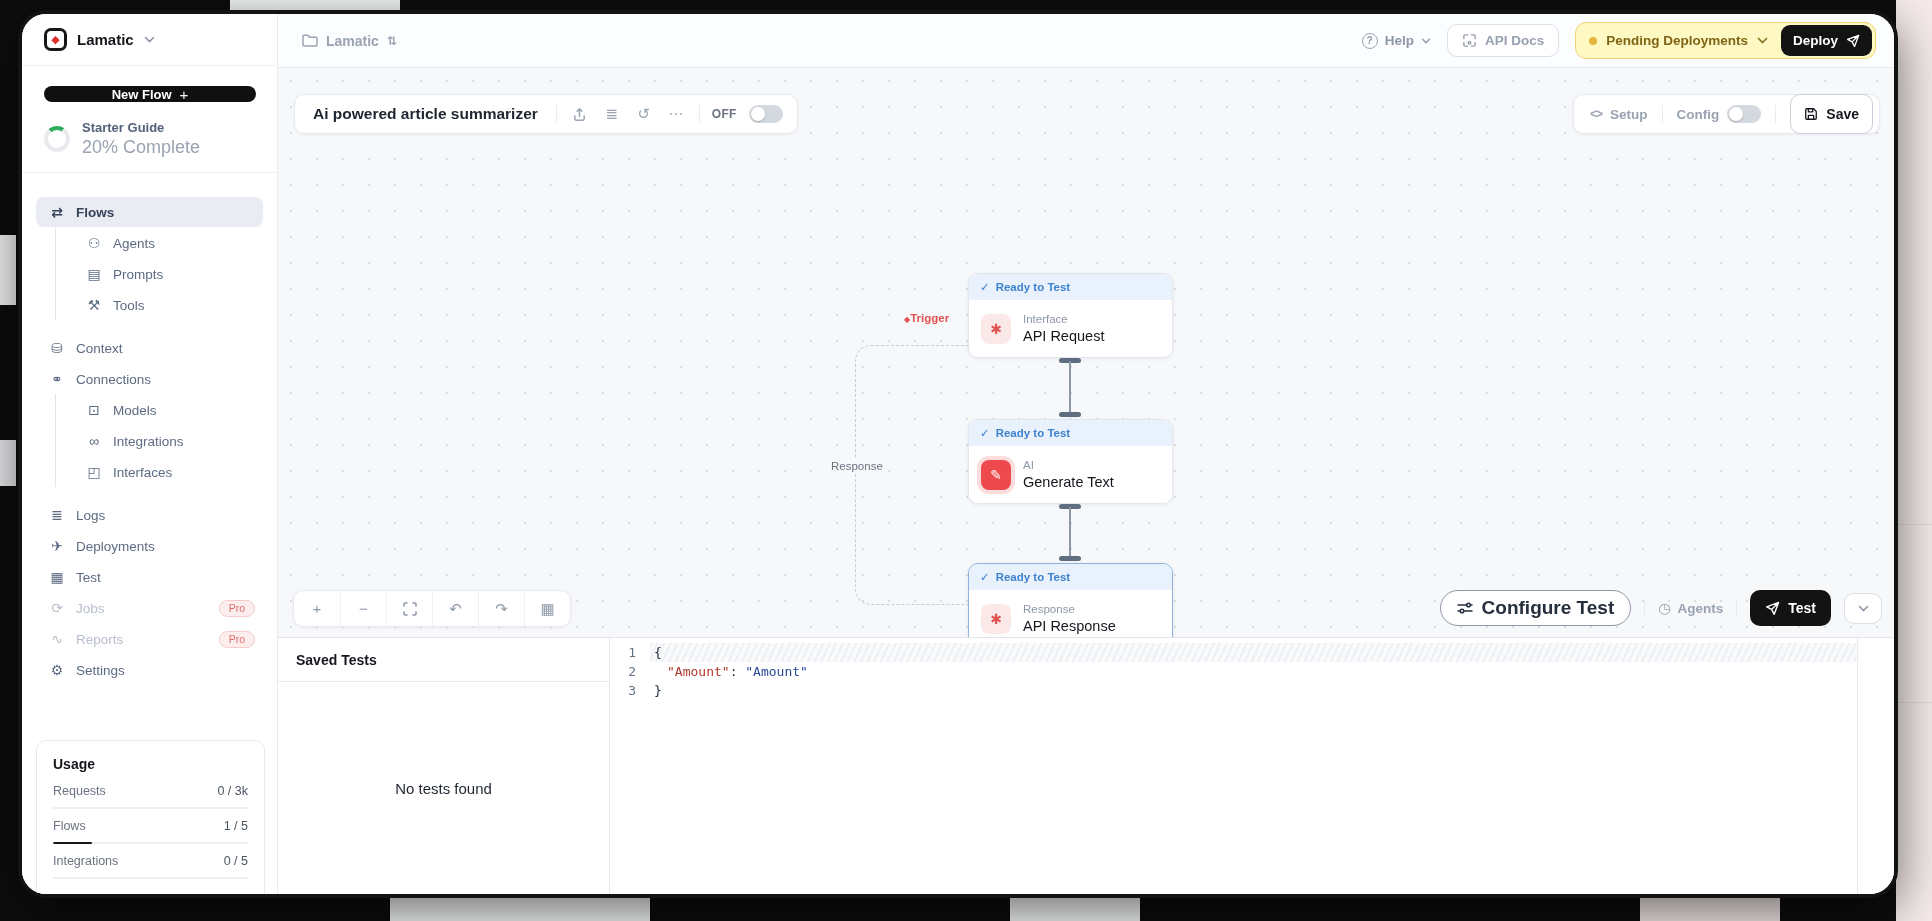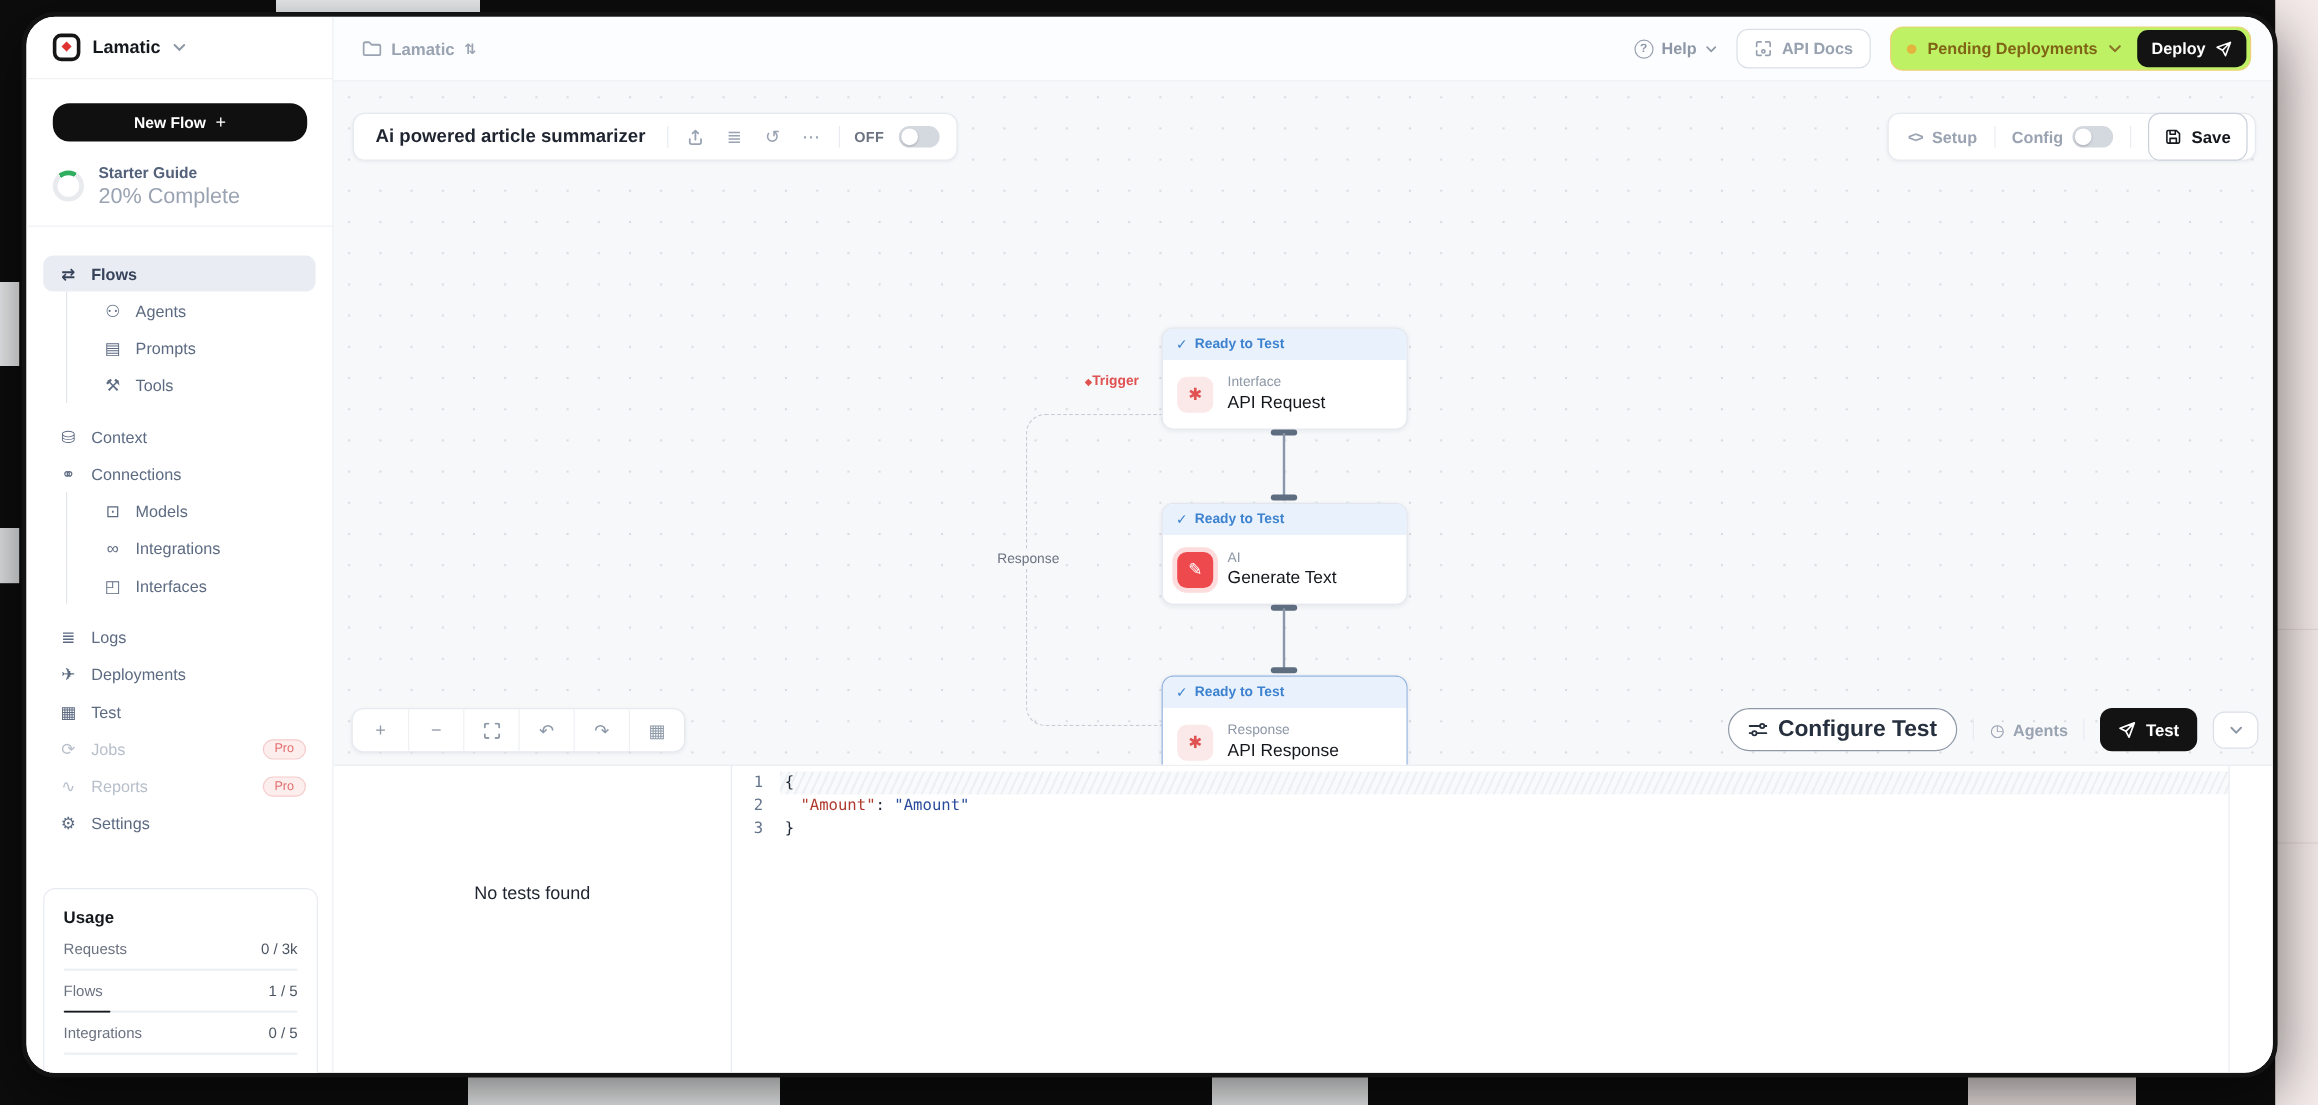--- a/index.html
+++ b/index.html
@@ -22,21 +22,21 @@
   .app { position:absolute; left:18px; top:10px; width:1880px; height:888px;
          background:#fff; border:4px solid #131313; border-radius:28px; overflow:hidden;
          display:flex; box-shadow:0 14px 50px rgba(0,0,0,.55); }
 
   
   .sidebar { position:relative; width:256px; flex:0 0 256px; border-right:1px solid #e8ebf0; background:#fff; }
   .logo-row { height:52px; display:flex; align-items:center; gap:10px; padding-left:22px; border-bottom:1px solid #eef0f4; }
   .logo-mark { width:23px; height:23px; border:3px solid #161616; border-radius:7px; display:flex; align-items:center; justify-content:center; color:#e03131; font-size:11px; line-height:1; }
   .brand-name { font-size:15px; font-weight:bold; color:#14171c; }
   .chev { color:#8d97a6; display:inline-flex; }
-  .new-flow { margin:20px 22px 0; height:32px; width:212px; background:#101010; color:#fff; border:none;
+  .new-flow { margin:20px 22px 0; height:16px; width:212px; background:#101010; color:#fff; border:none;
               border-radius:14px; font-size:13px; font-weight:bold; display:flex; align-items:center; justify-content:center; gap:8px; cursor:pointer; font-family:inherit; }
   .guide-row { margin:18px 22px 14px; display:flex; align-items:center; gap:12px; }
   .ring { position:relative; width:26px; height:26px; border-radius:50%; background:conic-gradient(from -40deg,#2fae5f 0 20%,#e8eaee 20% 100%); }
   .ring::after { content:''; position:absolute; inset:4px; background:#fff; border-radius:50%; }
   .guide-title { font-size:13px; font-weight:bold; color:#53627a; }
   .guide-sub { font-size:18px; color:#9aa3b2; margin-top:2px; }
   .side-div { height:1px; background:#eef0f4; }
   .nav { padding:24px 14px 0; }
   .nav-item { position:relative; height:30px; margin-bottom:1px; border-radius:8px; display:flex; align-items:center; gap:10px;
               padding-left:12px; color:#5d6b82; font-size:13.5px; cursor:pointer; }
@@ -56,21 +56,21 @@
   .usage-fill { height:100%; background:#16181c; border-radius:1px; }
 
   
   .main { position:relative; flex:1; display:flex; flex-direction:column; min-width:0; }
   .topbar { height:54px; flex:0 0 54px; display:flex; align-items:center; padding:0 18px 0 24px; border-bottom:1px solid #e8ebf0; background:#fcfdfe; }
   .crumb { display:flex; align-items:center; gap:8px; color:#9aa3b2; font-size:14px; font-weight:bold; }
   .top-right { margin-left:auto; display:flex; align-items:center; gap:16px; }
   .help { display:flex; align-items:center; gap:7px; color:#8d97a6; font-size:13.5px; font-weight:bold; cursor:pointer; }
   .qmark { width:16px; height:16px; border:1.4px solid #9aa3b2; border-radius:50%; font-size:10px; display:flex; align-items:center; justify-content:center; font-weight:bold; }
   .api-docs { display:flex; align-items:center; gap:8px; height:33px; padding:0 14px; background:#fff; border:1px solid #dadfe7; border-radius:10px; color:#98a1b0; font-size:13.5px; font-weight:bold; cursor:pointer; font-family:inherit; }
-  .pending-pill { display:flex; align-items:center; gap:9px; height:37px; padding:0 3px 0 13px; background:#bef264; border:1px solid #eed27a; border-radius:11px; }
+  .pending-pill { display:flex; align-items:center; gap:9px; height:37px; padding:0 3px 0 13px; background:#fef9c3; border:1px solid #eed27a; border-radius:11px; }
   .pending-dot { width:8px; height:8px; border-radius:50%; background:#e3b53e; }
   .pending-label { font-size:13.5px; font-weight:bold; color:#7f6415; }
   .pending-pill .chev { color:#8a7426; }
   .deploy-btn { display:flex; align-items:center; gap:8px; height:31px; padding:0 12px; margin-left:4px; background:#131313; color:#fff; border:none; border-radius:9px; font-size:13.5px; font-weight:bold; cursor:pointer; font-family:inherit; }
 
   
   .canvas { position:relative; flex:1; background-color:#f7f8fa; overflow:hidden;
             background-image:radial-gradient(circle,#d9dce1 1.1px,transparent 1.3px); background-size:26px 26px; }
   .float-card { position:absolute; background:#fff; border:1px solid #e6e9ee; border-radius:10px; box-shadow:0 1px 3px rgba(20,30,50,.06); display:flex; align-items:center; }
   .title-card { left:16px; top:26px; height:40px; padding:0 14px 0 18px; gap:12px; }
@@ -479,20 +479,23 @@
               <svg width="11" height="7" viewBox="0 0 11 7" fill="none" stroke="currentColor" stroke-width="1.6" stroke-linecap="round">
                   <path d="M1.5 1.5 5.5 5.5 9.5 1.5"></path>
                 </svg>
             </span>
           </button>
         </div>
       </div>
 
       <div class="bottom-panel">
         <div class="saved-col">
+          <div class="panel-header">
+            <span class="panel-title">Saved Tests</span>
+          </div>
           <div class="saved-body">
             <span class="empty-msg">No tests found</span>
           </div>
         </div>
         <div class="input-col">
           <div class="editor">
               <div class="code-row active">
                 <span class="ln">1</span>
                 <span class="code"><span class="tok-brace">{</span></span>
               </div>

